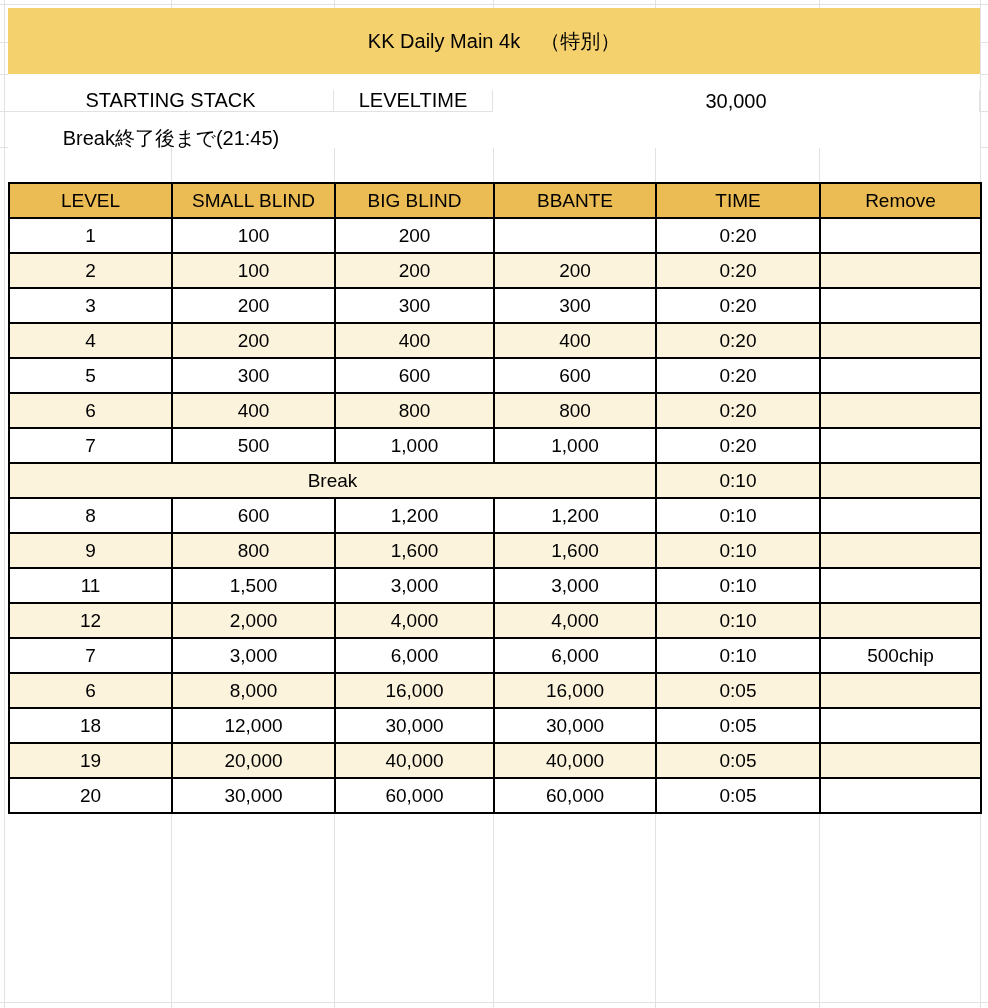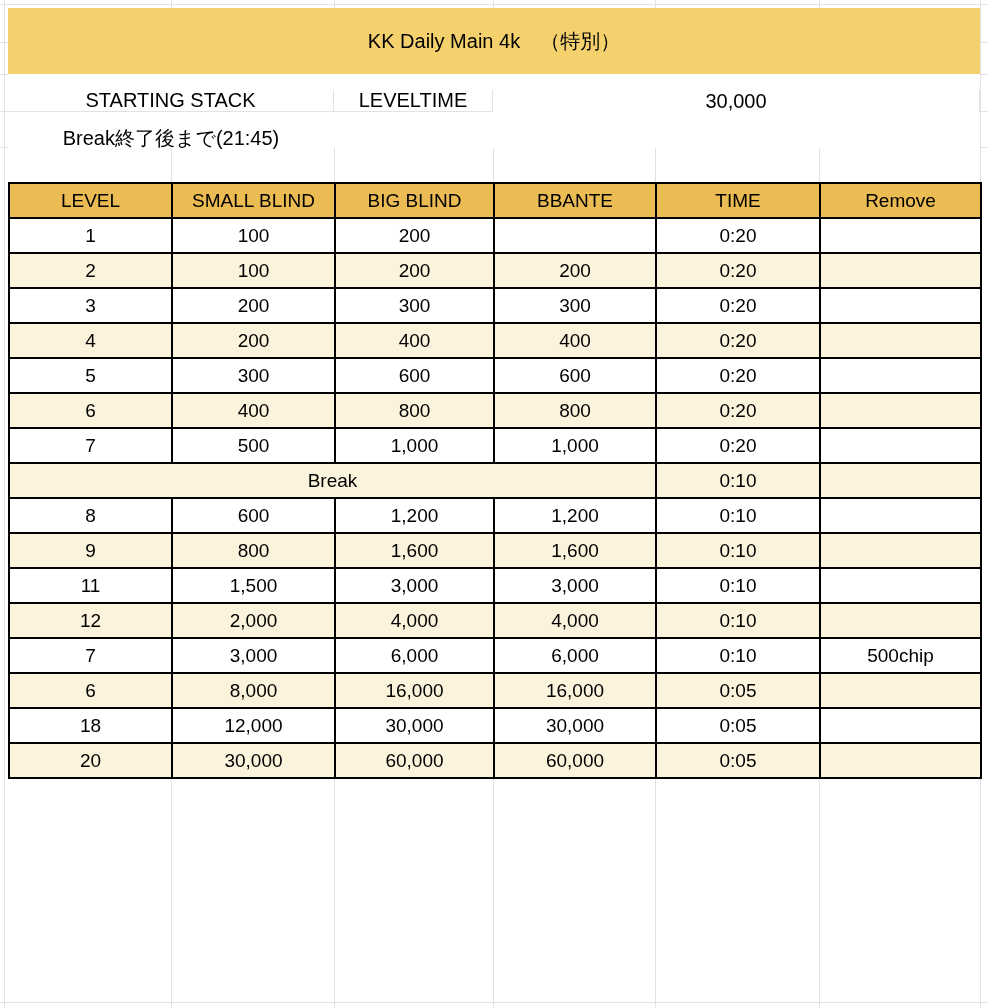--- a/index.html
+++ b/index.html
@@ -224,20 +224,28 @@
       </tr>
       <tr>
         <td>18</td>
         <td>12,000</td>
         <td>30,000</td>
         <td>30,000</td>
         <td>0:05</td>
         <td></td>
       </tr>
       <tr>
+        <td>19</td>
+        <td>20,000</td>
+        <td>40,000</td>
+        <td>40,000</td>
+        <td>0:05</td>
+        <td></td>
+      </tr>
+      <tr>
         <td>20</td>
         <td>30,000</td>
         <td>60,000</td>
         <td>60,000</td>
         <td>0:05</td>
         <td></td>
       </tr>
     </tbody>
 </table>
 

